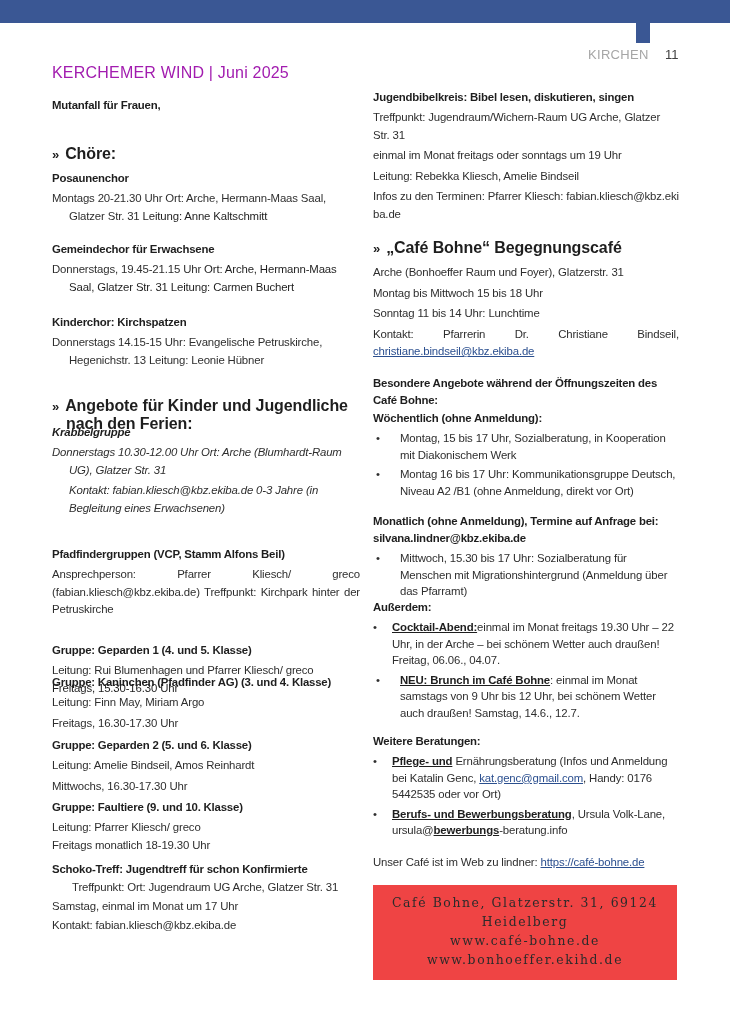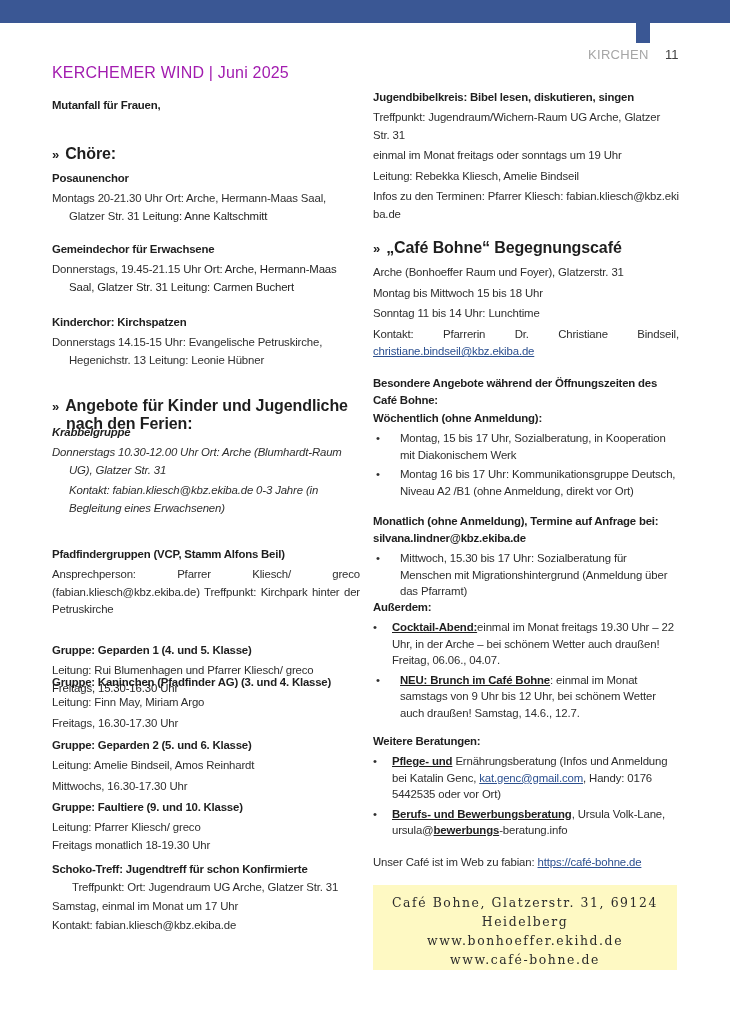--- a/index.html
+++ b/index.html
@@ -27,21 +27,21 @@
   .h2.two { padding-left: 14px; text-indent: -14px; }
   .bh { font-size: 11.4px; font-weight: bold; color: #1e1e1e; line-height: 17px; letter-spacing: -0.2px; }
   .gap { height: 3px; }
   a, .link { color: #2b4f8f; text-decoration: underline; }
 
   .bul { position: relative; padding-left: 27px; font-size: 11.4px; line-height: 16.5px; color: #2e2e2e; letter-spacing: -0.15px; }
   .bul .dot { position: absolute; left: 3px; top: 0; }
   .bul2 { position: relative; padding-left: 19px; font-size: 11.4px; line-height: 16.5px; color: #2e2e2e; letter-spacing: -0.15px; }
   .bul2 .dot { position: absolute; left: 0; top: 0; }
 
-  .cafebox { position: absolute; left: 373px; top: 885px; width: 304px; height: 85px; background: #fef9c3; text-align: center; padding-top: 8px; }
+  .cafebox { position: absolute; left: 373px; top: 885px; width: 304px; height: 95px; background: #ef4444; text-align: center; padding-top: 8px; }
   .cafebox div { font-family: "DejaVu Serif", serif; font-size: 12.4px; line-height: 19px; letter-spacing: 1.6px; color: #2b2b2b; }
 </style>
 </head>
 <body>
 
 <div class="topbar"></div>
 <div class="toptab"></div>
 <div class="hdr-left">KERCHEMER WIND | Juni 2025</div>
 <div class="hdr-section">KIRCHEN</div>
 <div class="hdr-page">11</div>
@@ -182,21 +182,21 @@
   </div>
 
   <div class="blk" style="top:733px;">
     <div class="bh">Weitere Beratungen:</div>
     <div class="gap"></div>
     <div class="bul2"><span class="dot">•</span><span class="b">Pflege- und</span><span> Ernährungsberatung (Infos und Anmeldung bei Katalin Genc, </span><a class="link">kat.genc@gmail.com</a><span>, Handy: 0176 5442535 oder vor Ort)</span></div>
     <div class="gap"></div>
     <div class="bul2"><span class="dot">•</span><span class="b">Berufs- und Bewerbungsberatung</span><span>, Ursula Volk-Lane, ursula@</span><span class="b">bewerbungs</span><span>-beratung.info</span></div>
   </div>
 
-  <div class="blk t" style="top:854px;"><span>Unser Café ist im Web zu fabian: </span><a class="link">https://café-bohne.de</a></div>
+  <div class="blk t" style="top:854px;"><span>Unser Café ist im Web zu lindner: </span><a class="link">https://café-bohne.de</a></div>
 </div>
 
 <div class="cafebox">
   <div>Café Bohne, Glatzerstr. 31, 69124</div>
   <div>Heidelberg</div>
+  <div>www.café-bohne.de</div>
   <div>www.bonhoeffer.ekihd.de</div>
-  <div>www.café-bohne.de</div>
 </div>
 
 </body></html>

